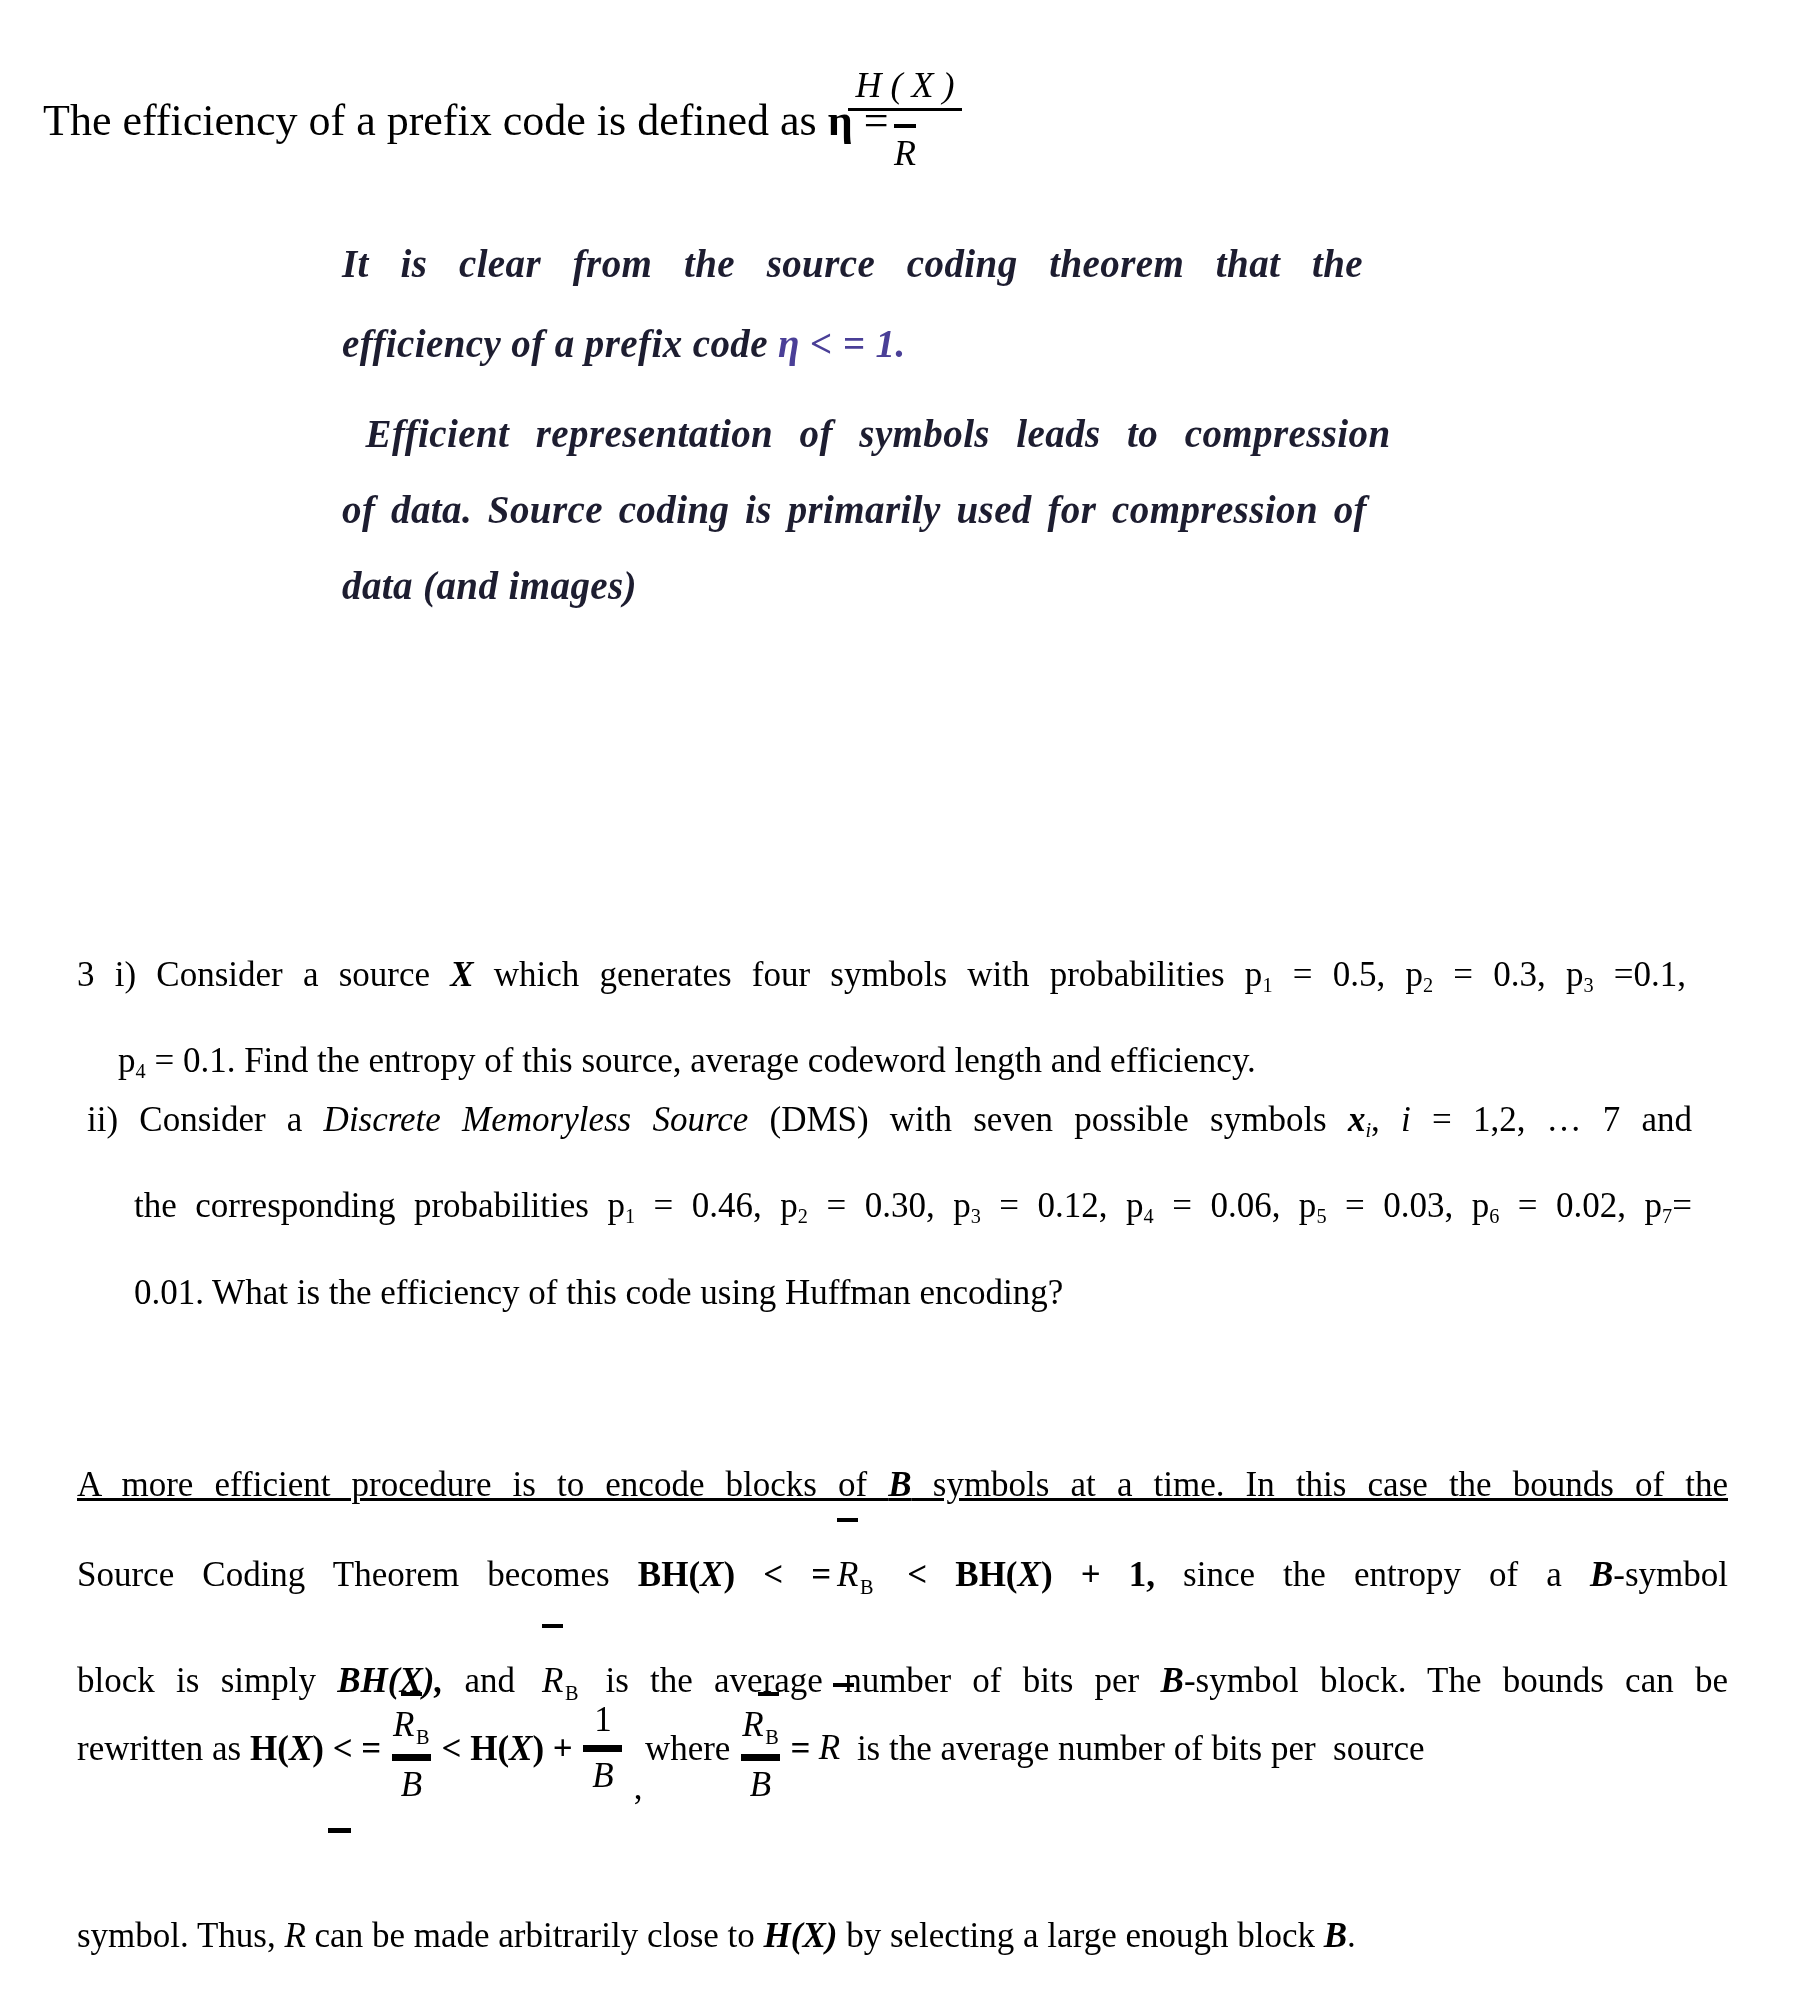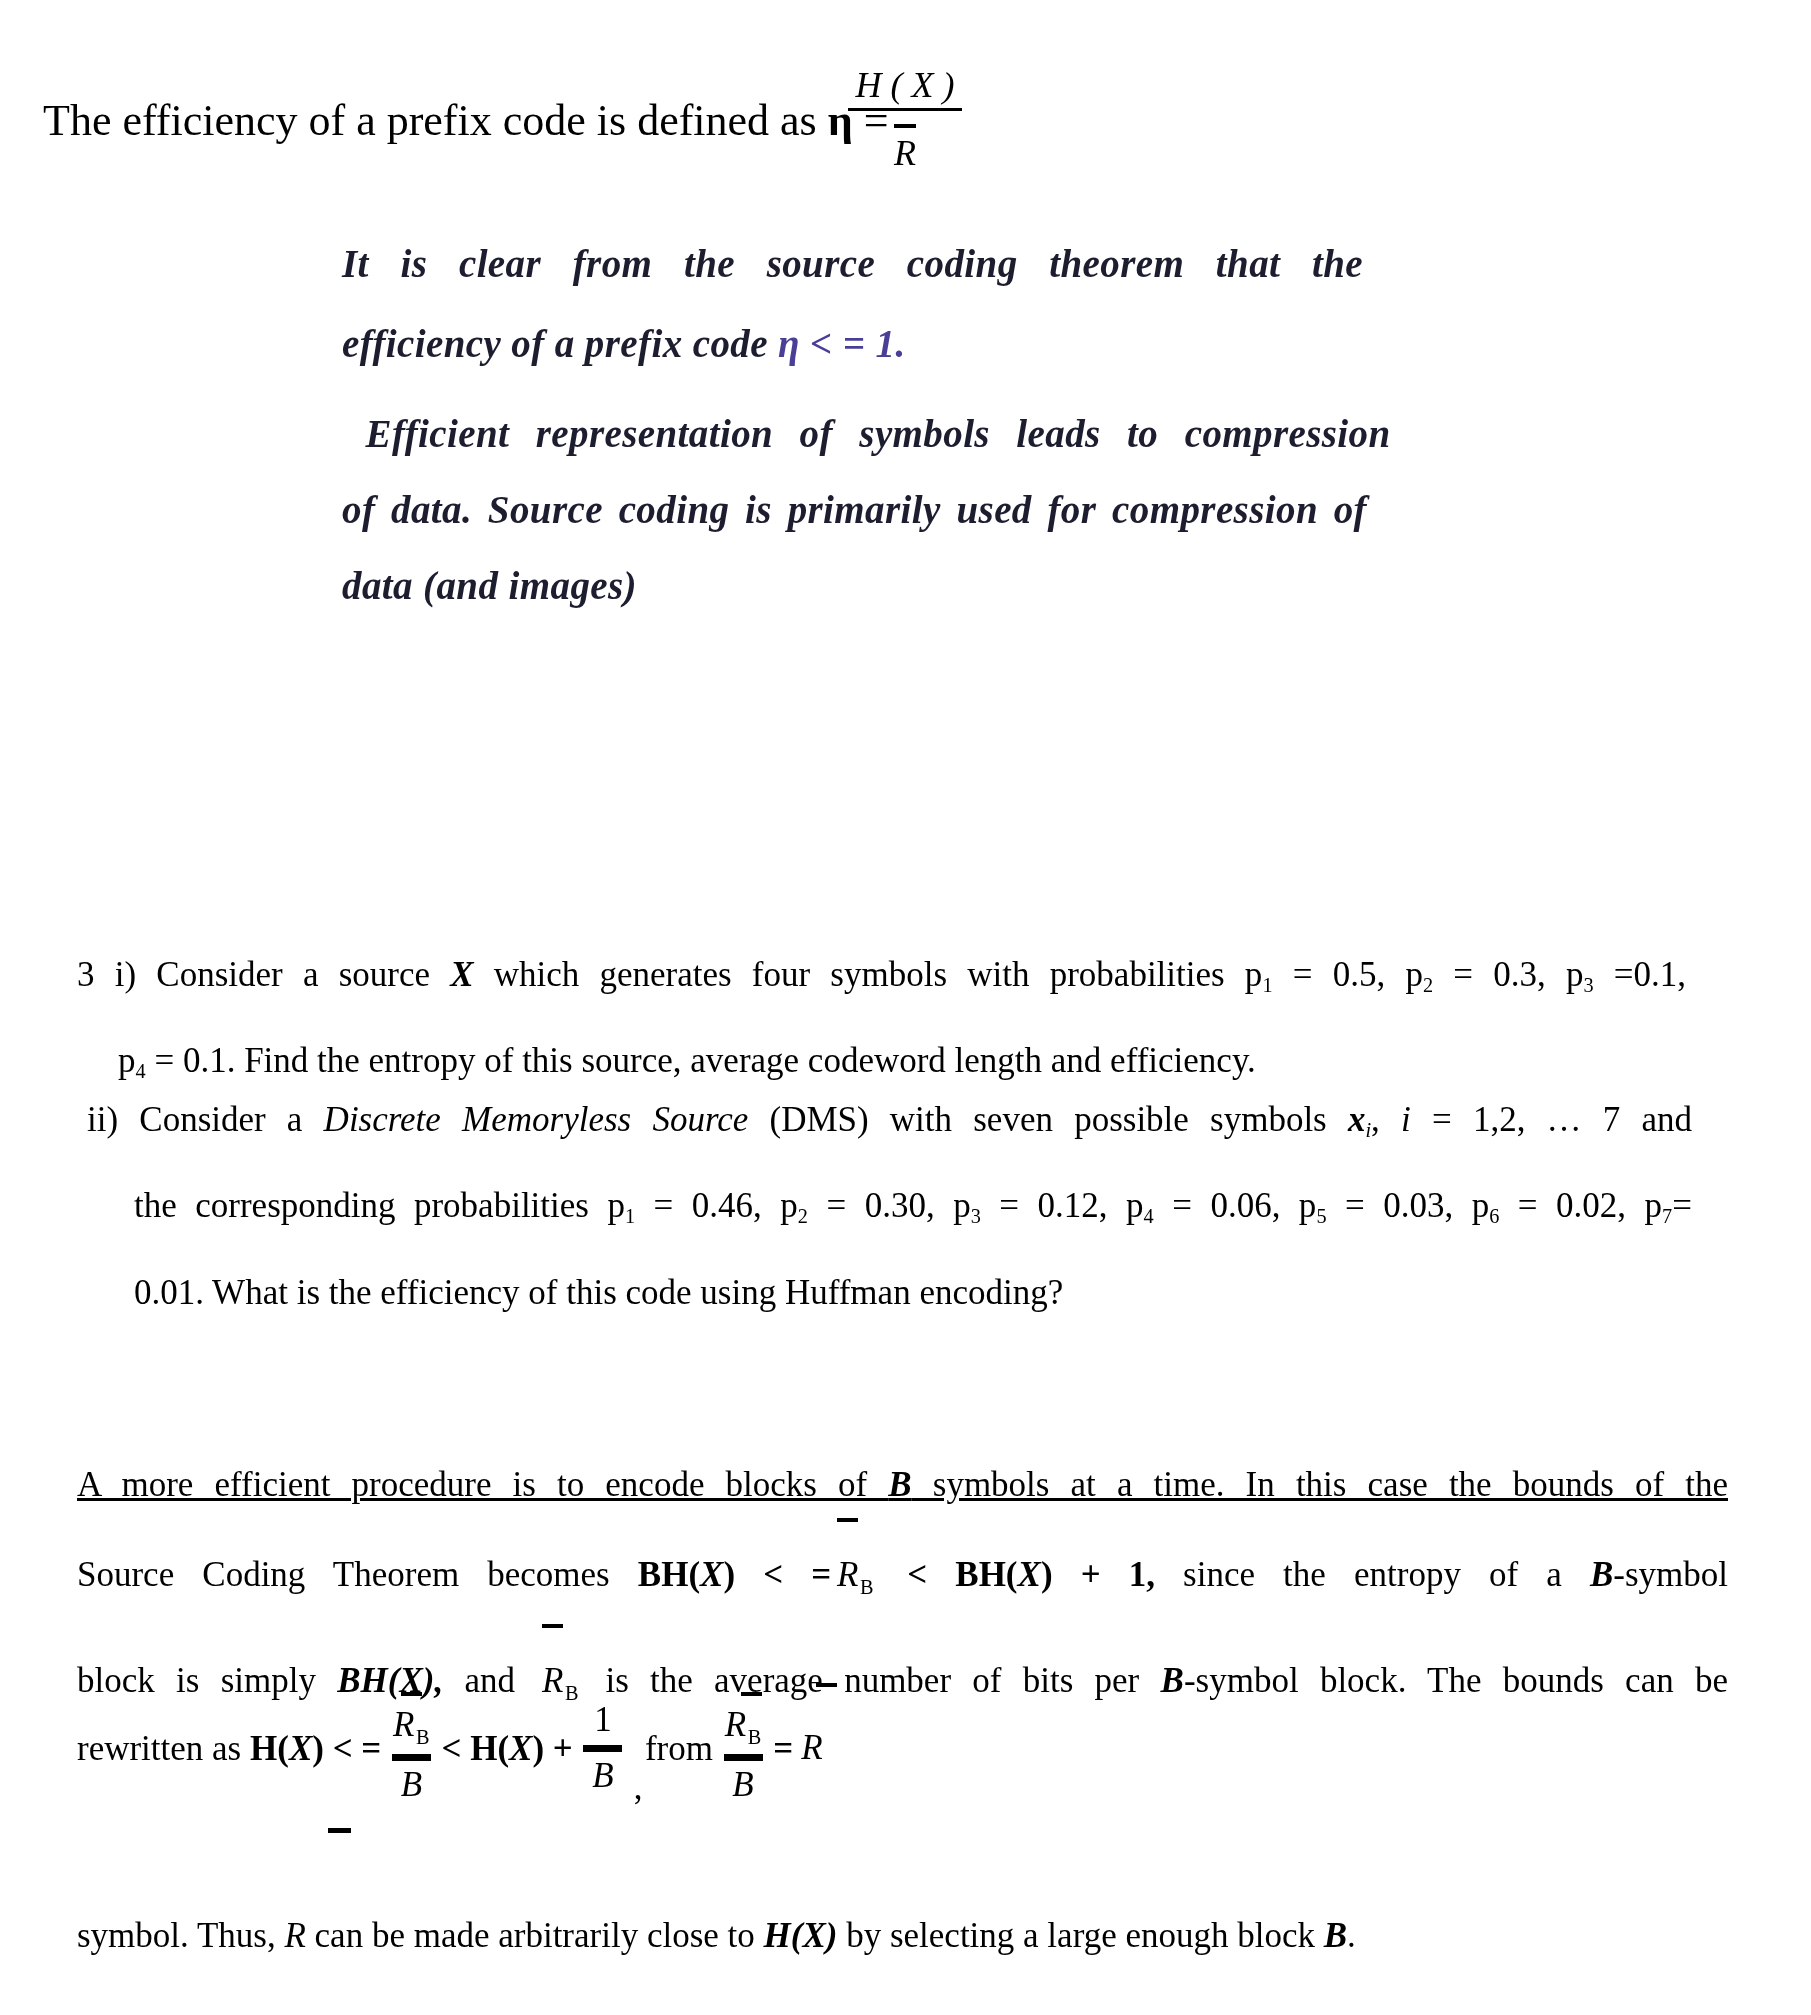--- a/index.html
+++ b/index.html
@@ -135,33 +135,34 @@
 
     <span class="tx"><span class="sg-b">&lt; </span><span class="sg-b">H(</span><span class="sg-bi">X</span><span class="sg-b">)</span><span class="sg-b"> +</span></span>
 
     <span class="vfrac">
       <span class="fnum">1</span>
       <span class="fdash"></span>
       <span class="fden">B</span>
     </span>
 
     <span class="comma">,</span>
-    <span class="tx">from</span>
+    <span class="tx">where</span>
 
     <span class="vfrac">
       <span class="fmacron shift-r"></span>
       <span class="fnum"><span class="ri">R</span><span class="sub2">B</span></span>
       <span class="fdash"></span>
       <span class="fden">B</span>
     </span>
 
     <span class="tx sg-b">=</span>
 
     <span class="rbar-final"><span class="bar"></span><span class="ri">R</span></span>
 
+    <span class="tx"><span></span><span> is the average number of bits per  source</span></span>
   </div>
 
   <div class="abs float-macron"></div>
 
   <div class="abs lastline"><span>symbol. Thus, </span><span class="sg-i">R</span><span> can be made arbitrarily close to </span><span class="sg-bi">H(X)</span><span> by selecting a large enough block </span><span class="sg-bi">B</span><span>.</span></div>
 
 </div>
 
 
 </body></html>

